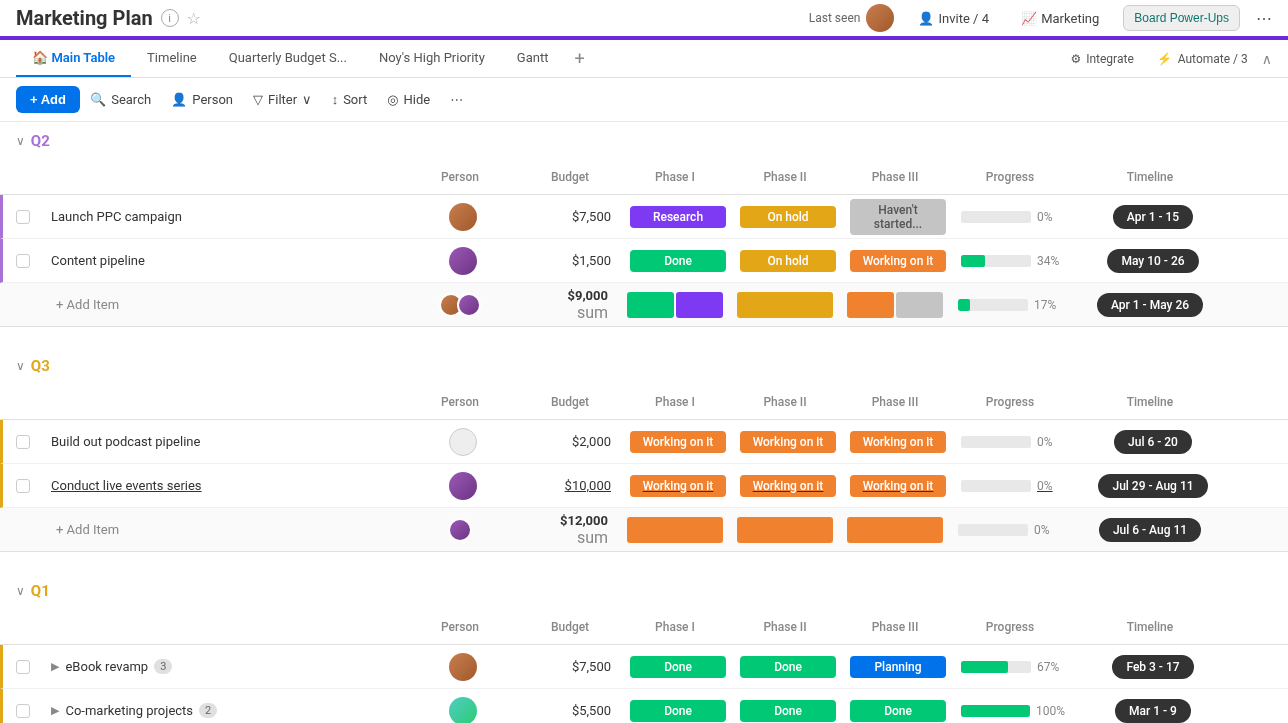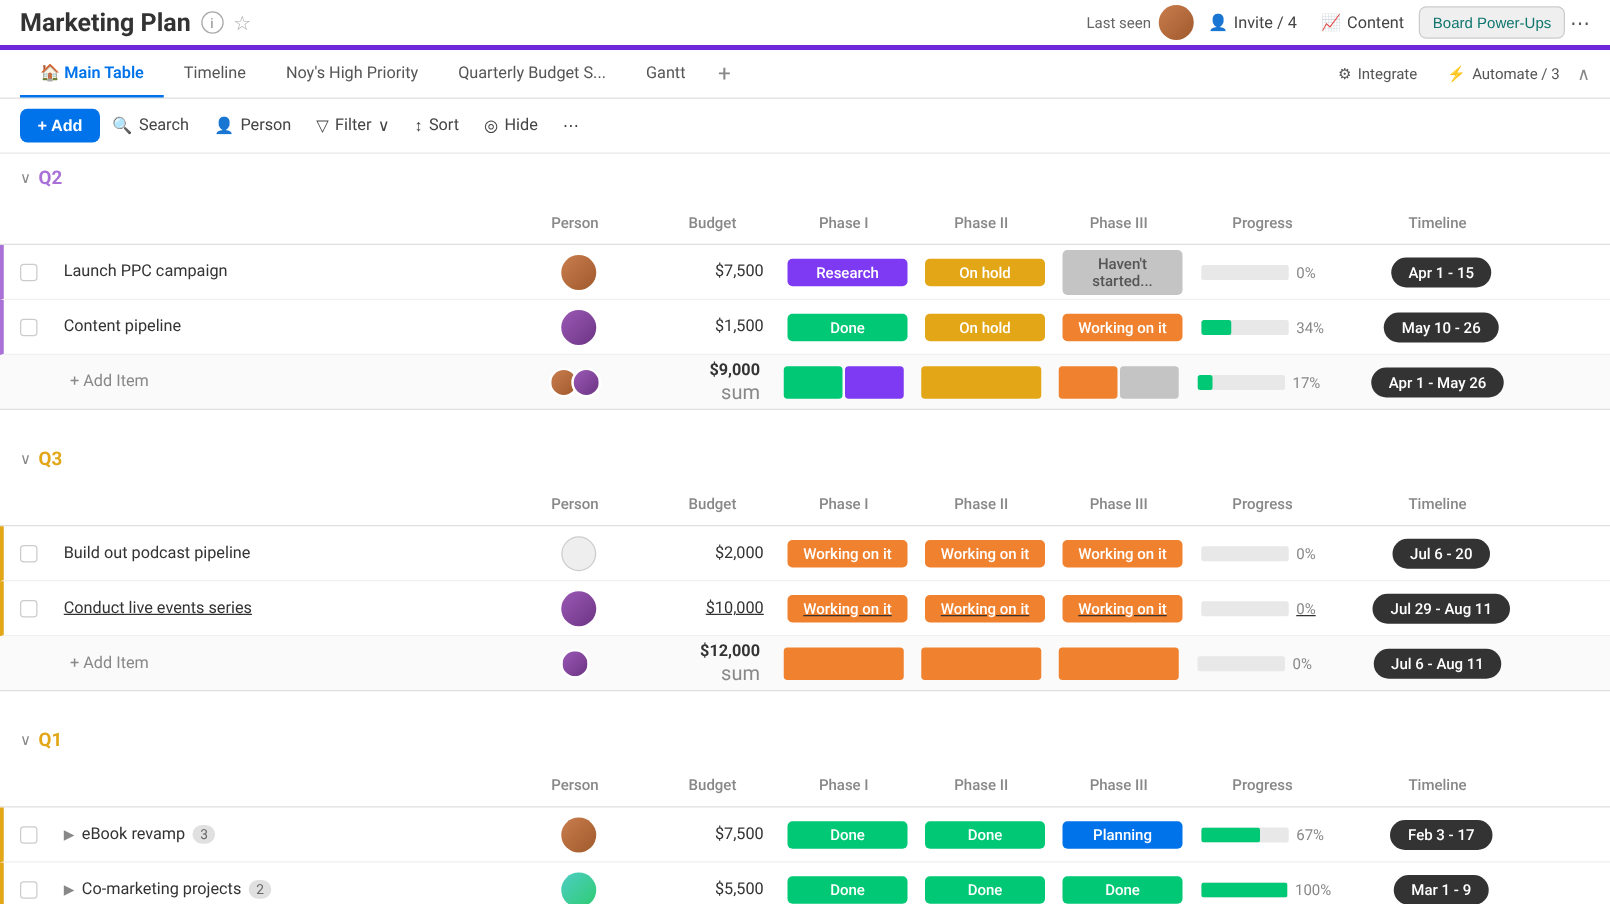--- a/index.html
+++ b/index.html
@@ -4,21 +4,21 @@
   <style>
     * { box-sizing: border-box; margin: 0; padding: 0; }
     body { font-family: -apple-system, BlinkMacSystemFont, 'Segoe UI', Roboto, sans-serif; font-size: 13px; background: #fff; color: #333; overflow-x: hidden; }
 
     
     .header { display: flex; align-items: center; justify-content: space-between; padding: 4px 16px; border-bottom: 4px solid #6d28d9; }
     .header-left { display: flex; align-items: center; gap: 8px; }
     .app-title { font-size: 20px; font-weight: 700; }
     .header-icon { width: 18px; height: 18px; border-radius: 50%; border: 1.5px solid #aaa; display: inline-flex; align-items: center; justify-content: center; font-size: 11px; color: #888; cursor: pointer; }
     .star-icon { font-size: 16px; color: #aaa; cursor: pointer; }
-    .header-right { display: flex; align-items: center; gap: 4px; }
+    .header-right { display: flex; align-items: center; gap: 16px; }
     .last-seen { display: flex; align-items: center; gap: 6px; font-size: 12px; color: #666; }
     .avatar-img { width: 28px; height: 28px; border-radius: 50%; background: linear-gradient(135deg, #e8a87c, #c97d4e); display: inline-flex; align-items: center; justify-content: center; font-size: 11px; color: #fff; }
     .header-btn { display: flex; align-items: center; gap: 4px; font-size: 13px; color: #444; cursor: pointer; padding: 4px 8px; border-radius: 4px; }
     .board-power-ups { border: 1.5px solid #ccc; border-radius: 6px; padding: 5px 10px; font-size: 12px; font-weight: 500; cursor: pointer; color: #0f766e; }
     .more-icon { font-size: 16px; color: #555; cursor: pointer; }
     .chevron-up { color: #888; cursor: pointer; font-size: 14px; }
 
     
     .tabs { display: flex; align-items: center; border-bottom: 1px solid #e0e0e0; padding: 0 16px; justify-content: space-between; }
     .tabs-left { display: flex; align-items: center; }
@@ -102,41 +102,41 @@
     <div class="last-seen">
       <span>Last seen</span>
       <div class="avatar-img av-brown"></div>
     </div>
     <div class="header-btn">
       <span>👤</span>
       <span>Invite / 4</span>
     </div>
     <div class="header-btn">
       <span>📈</span>
-      <span>Content</span>
+      <span>Marketing</span>
     </div>
     <button class="board-power-ups">Board Power-Ups</button>
     <span class="more-icon">⋯</span>
   </div>
 </div>
 
 <div class="tabs">
   <div class="tabs-left">
     <div class="tab active">
       <span>🏠 </span>
       <span>Main Table</span>
     </div>
     <div class="tab">
       <span>Timeline</span>
     </div>
     <div class="tab">
+      <span>Quarterly Budget S...</span>
+    </div>
+    <div class="tab">
       <span>Noy's High Priority</span>
-    </div>
-    <div class="tab">
-      <span>Quarterly Budget S...</span>
     </div>
     <div class="tab">
       <span>Gantt</span>
     </div>
     <div class="tab-add">+</div>
   </div>
   <div class="tabs-right">
     <div class="tabs-right-btn">
       <span>⚙</span>
       <span>Integrate</span>

